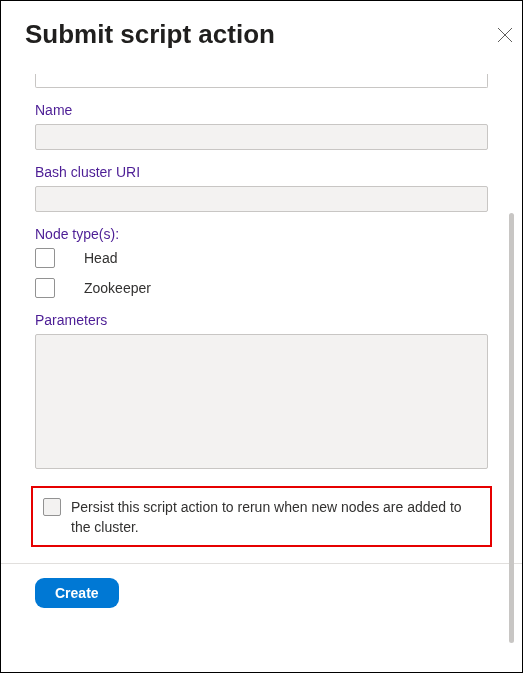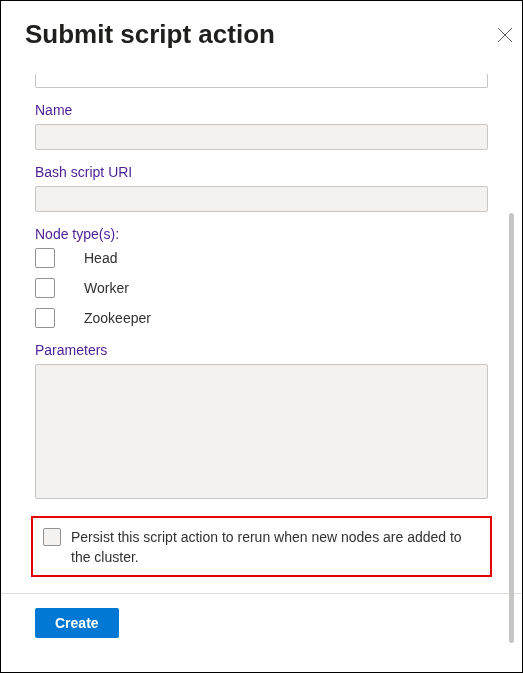--- a/index.html
+++ b/index.html
@@ -126,21 +126,21 @@
     .footer {
       padding: 14px 34px 16px 34px;
     }
     .create-button {
       background: #0078d4;
       color: #fff;
       border: none;
       padding: 7px 20px;
       font-size: 14px;
       font-family: inherit;
-      border-radius: 2px;
+      border-radius: 9px;
       cursor: pointer;
       font-weight: 600;
     }
     .scrollbar-track {
       position: absolute;
       right: 8px;
       top: 155px;
       width: 5px;
       height: 430px;
       background: #c8c6c4;
@@ -163,36 +163,32 @@
 <div class="content">
 
   <div class="top-field-edge"></div>
 
   <div class="field-group">
     <label class="label">Name</label>
     <input type="text" class="text-input" value="" style="">
   </div>
 
   <div class="field-group">
-    <label class="label">Bash script URI</label>
+    <label class="label">Bash cluster URI</label>
     <input type="text" class="text-input" value="" style="">
   </div>
 
   <div class="checkbox-group">
     <div class="label">Node type(s):</div>
     <div class="checkbox-row">
       <div class="checkbox"></div>
       <span>Head</span>
     </div>
     <div class="checkbox-row">
       <div class="checkbox"></div>
-      <span>Worker</span>
-    </div>
-    <div class="checkbox-row">
-      <div class="checkbox"></div>
       <span>Zookeeper</span>
     </div>
   </div>
 
   <div class="field-group">
     <label class="label">Parameters</label>
     <textarea class="textarea" style=""></textarea>
   </div>
 
   <div class="highlight-box">

